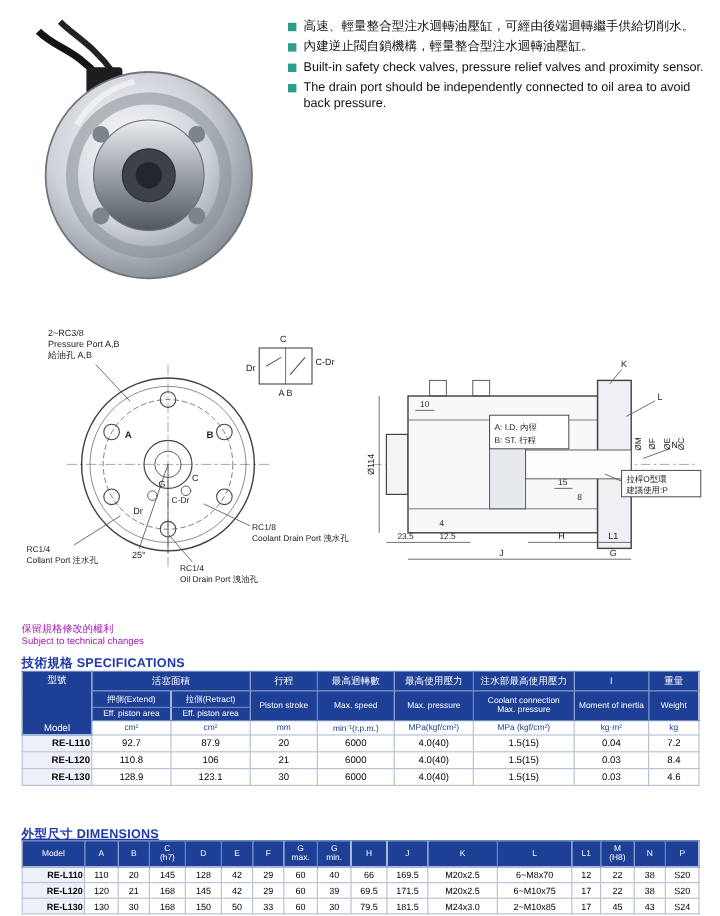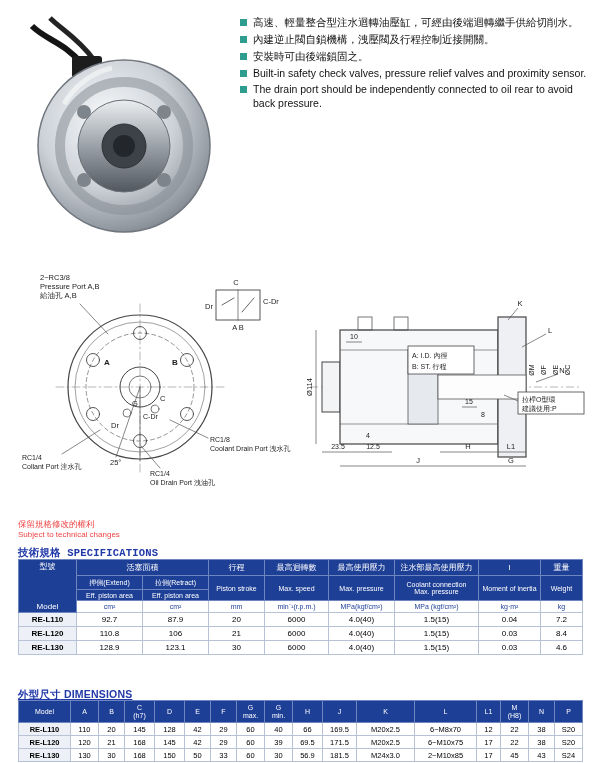--- a/index.html
+++ b/index.html
@@ -13,43 +13,43 @@
   
   .features { position:absolute; left:240px; top:16px; width:352px; }
   .feature { display:flex; gap:6px; margin-bottom:3px; font-size:10.5px; line-height:1.32; color:#111; }
   .bullet { flex:0 0 auto; width:7px; height:7px; margin-top:3px; background:#2f9d8e; }
 
   
   .diagram { position:absolute; left:10px; top:262px; width:580px; height:256px; }
   svg text { font-family:"Liberation Sans", sans-serif; fill:#1c1c1c; }
 
   
-  .note { position:absolute; left:18px; top:519px; color:#ef4444; line-height:1.25; }
+  .note { position:absolute; left:18px; top:519px; color:#a21caf; line-height:1.25; }
   .note .zh { font-size:8.5px; }
   .note .en { font-size:8px; }
 
   
   .section-title { position:absolute; color:#2038a8; font-weight:bold; font-size:10.5px; letter-spacing:0.2px; }
-  #spec-title { left:18px; top:546px;font-family:Liberation Mono, monospace; }
+  #spec-title { left:18px; top:546px; }
   #dim-title  { left:18px; top:688px;text-decoration:underline; }
 
   
   table { border-collapse:collapse; table-layout:fixed; }
   th, td { border:1px solid #b8c2d6; text-align:center; vertical-align:middle; padding:1px; overflow:hidden; }
   thead th { background:#1e3f96; color:#fff; font-weight:normal; border-color:#6e86c0; }
   .pre { white-space:pre-line; }
 
   #spec-table { position:absolute; left:18px; top:559px; width:564px;border-radius:21px; }
   #spec-table thead tr.h1 th { font-size:8px; height:16px; }
   #spec-table thead tr.h2 th { font-size:7px; height:13px; }
   #spec-table thead tr.h3 th { font-size:7px; height:11px; }
   #spec-table .model-inner { display:flex; flex-direction:column; justify-content:space-between; height:50px; font-size:8px; }
   #spec-table tr.unit td { color:#1e3f96; font-size:7px; height:12px; background:#fff; }
   #spec-table tbody td { font-size:8px; height:14px; }
-  td.model { background:#edf1f7; font-weight:bold; }
+  td.model { background:#edf1f7; font-weight:bold;text-align:right; }
 
   #dim-table { position:absolute; left:18px; top:700px; width:564px; }
   #dim-table thead th { font-size:7px; height:22px; line-height:1.1; }
   #dim-table tbody td { font-size:7.5px; height:13px; }
 </style>
 </head>
 <body>
 
 <div class="page">
 
@@ -86,33 +86,29 @@
     </g>
   </svg>
 
   <div class="features">
     <div class="feature">
         <span class="bullet"></span>
         <span>高速、輕量整合型注水迴轉油壓缸，可經由後端迴轉繼手供給切削水。</span>
       </div>
     <div class="feature">
         <span class="bullet"></span>
-        <span>內建逆止閥自鎖機構，洩壓閥及行程控制近接開關。</span>
-      </div>
-    <div class="feature">
-        <span class="bullet"></span>
-        <span>安裝時可由後端鎖固之。</span>
+        <span>內建逆止閥自鎖機構，輕量整合型注水迴轉油壓缸。</span>
       </div>
     <div class="feature">
         <span class="bullet"></span>
         <span>Built-in safety check valves, pressure relief valves and proximity sensor.</span>
       </div>
     <div class="feature">
         <span class="bullet"></span>
-        <span>The drain port should be independently connected to oil rear to avoid back pressure.</span>
+        <span>The drain port should be independently connected to oil area to avoid back pressure.</span>
       </div>
   </div>
 
   <svg class="diagram" width="580" height="256" viewBox="0 0 580 256">
 
     <g stroke-linecap="round">
       <line x1="130" y1="42" x2="130" y2="212" stroke="#999" stroke-width="0.7" stroke-dasharray="8 3 2 3"></line>
       <line x1="46" y1="125" x2="214" y2="125" stroke="#999" stroke-width="0.7" stroke-dasharray="8 3 2 3"></line>
       <circle cx="130" cy="125" r="72" fill="none" stroke="#444" stroke-width="1.2"></circle>
       <circle cx="130" cy="125" r="65" fill="none" stroke="#777" stroke-width="0.7"></circle>
@@ -408,21 +404,21 @@
       <tr>
         <td class="model">RE-L130</td>
         <td>130</td>
         <td>30</td>
         <td>168</td>
         <td>150</td>
         <td>50</td>
         <td>33</td>
         <td>60</td>
         <td>30</td>
-        <td>56.9</td>
+        <td>79.5</td>
         <td>181.5</td>
         <td>M24x3.0</td>
         <td>2~M10x85</td>
         <td>17</td>
         <td>45</td>
         <td>43</td>
         <td>S24</td>
       </tr>
     </tbody>
   </table>

